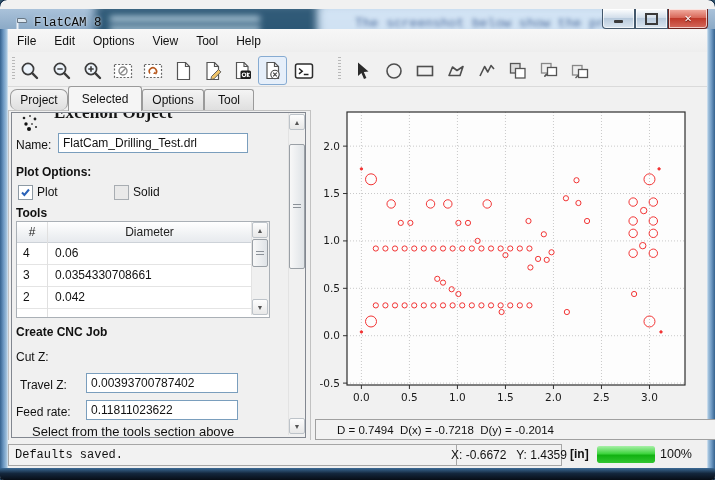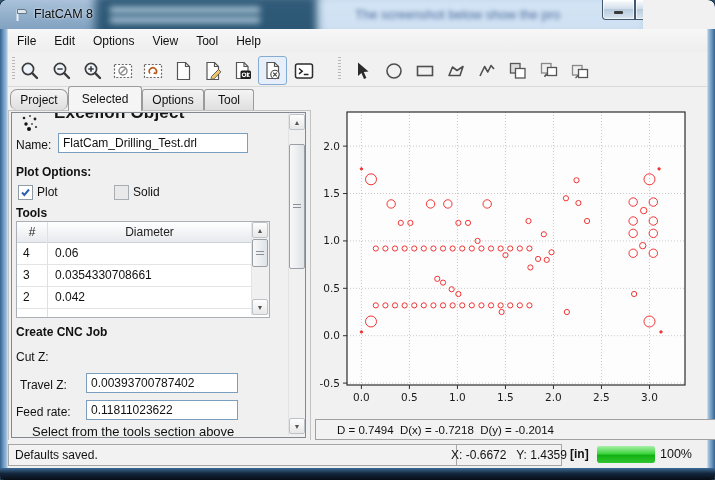--- a/index.html
+++ b/index.html
@@ -1,20 +1,20 @@
 <!DOCTYPE html>
 <html><head>
 <meta charset="utf-8">
 <style>
   html,body{margin:0;padding:0;background:#33566e;font-family:"Liberation Sans",sans-serif;}
   #win{position:relative;width:715px;height:480px;border-radius:7px 7px 4px 4px;overflow:hidden;
        outline:1px solid #0c2340;background:#f1f1f1;}
   .abs{position:absolute;}
   
-  #titlebar{left:0;top:0;width:643px;height:29px;background:linear-gradient(180deg,#aac2da,#8fadc9 60%,#82a2c2);overflow:hidden;}
+  #titlebar{left:0;top:9px;width:715px;height:29px;background:linear-gradient(180deg,#aac2da,#8fadc9 60%,#82a2c2);overflow:hidden;font-family:Liberation Mono, monospace;}
   #titlebar .blob-dark{left:95px;top:-6px;width:225px;height:45px;background:#1d4a68;filter:blur(5px);opacity:.85;}
   #titlebar .blob-light{left:318px;top:-4px;width:330px;height:40px;background:#d8e8f8;filter:blur(5px);opacity:.9;}
   #bg-text{left:355px;top:7px;font-size:13px;color:#4a6a9c;filter:blur(2.2px);white-space:nowrap;}
   #bg-lines span{display:block;width:150px;height:6px;background:#cfe4f2;filter:blur(3px);margin:4px 0 0 0;opacity:.8;}
   #title-text{left:34px;top:7px;font-size:12.5px;color:#0c0c0c;text-shadow:0 0 3px #ffffffcc;}
   #win-buttons{left:602px;top:0;height:20px;display:flex;}
   .winbtn{width:31px;height:19px;border:1px solid #43586c;border-top:none;background:linear-gradient(180deg,#fdfefe,#d3dfeb 45%,#b9cbdd 50%,#dbe6f0);
           display:flex;align-items:center;justify-content:center;box-shadow:inset 0 0 0 1px #ffffffaa;}
   .winbtn.first{border-radius:0 0 0 4px;}
   .winbtn.close{width:38px;border-radius:0 0 4px 0;background:linear-gradient(180deg,#f3b0a4,#d8695a 45%,#c03a2b 50%,#d4695c);border-color:#6e2420;}
@@ -35,21 +35,21 @@
   
   .tab{top:89px;height:20px;background:linear-gradient(180deg,#f4f4f4,#dfdfdf);border:1px solid #9a9a9a;border-bottom:none;border-radius:3px 3px 0 0;
        font-size:12px;color:#111;display:flex;align-items:center;justify-content:center;}
   .tab.tab-active{top:86px;height:24px;background:#f5f5f5;z-index:3;}
   
   #pane{left:8px;top:110px;width:301px;height:330px;border:1px solid #c2c2c2;background:#f0f0f0;}
   #scrollframe{left:2px;top:1px;width:293px;height:324px;border:1px solid #828790;background:#f0f0f0;overflow:hidden;}
   .b-label{font-weight:bold;font-size:12px;color:#111;}
   .f-label{font-size:12px;color:#111;}
   .tinput{position:absolute;border:1px solid #7a9ebd;background:#fff;font-size:12px;padding:0 4px;font-family:"Liberation Sans",sans-serif;color:#111;}
-  #heading-clip{left:42px;top:0;width:210px;height:11px;overflow:hidden;}
+  #heading-clip{left:42px;top:0;width:210px;height:11px;overflow:hidden;font-family:Liberation Serif, serif;}
   #heading-clip span{display:block;margin-top:-10px;font-size:17px;font-weight:bold;color:#151515;letter-spacing:.2px;}
   .checkbox{width:13px;height:13px;border:1px solid #8e9aa4;background:#fff;display:flex;align-items:center;justify-content:center;}
   .checkbox.unchecked{background:#e9e9e9;border-color:#a8adb2;}
   .checkbox svg{display:block;}
   
   #tools-table{left:4px;top:108px;width:252px;height:95px;border:1px solid #aab0b6;background:#fff;}
   #tt-header{position:absolute;left:0;top:0;width:234px;height:20px;background:linear-gradient(180deg,#ffffff,#f0f2f4 60%,#e7eaee);border-bottom:1px solid #cdd2d8;display:flex;}
   .th{font-size:12px;color:#222;display:flex;align-items:center;justify-content:center;}
   .tt-row{position:absolute;left:0;width:234px;height:22px;border-bottom:1px solid #e4e4e4;display:flex;align-items:center;font-size:12px;color:#111;}
   .cell-num{width:30px;padding-left:6px;box-sizing:border-box;}
@@ -62,21 +62,21 @@
   .sb-thumb{position:absolute;left:0;width:16px;background:linear-gradient(90deg,#f8f8f8,#dfe3e7);border:1px solid #9aa0a6;border-radius:2px;box-sizing:border-box;}
   .sb-grip{position:absolute;left:3px;width:8px;height:6px;background:repeating-linear-gradient(180deg,#8b9198 0 1px,transparent 1px 3px);}
   
   #plot-panel{left:314px;top:104px;width:393px;height:313px;background:#f1f1f1;}
   #plot-panel svg{font-family:"DejaVu Sans",sans-serif;}
   #dbox{left:315px;top:419px;width:390px;height:19px;border:1px solid #a0a0a0;background:#f2f2f2;
         font-size:11.5px;color:#111;display:flex;align-items:center;padding-left:21px;white-space:pre;}
   
   #statusbar{left:8px;top:440px;width:699px;height:28px;background:#f0f0f0;}
   .sunken{border:1px solid #a6a6a6;background:#f2f2f2;font-size:12px;color:#111;display:flex;align-items:center;white-space:pre;}
-  #msgbox{left:0;top:4px;width:444px;height:20px;padding-left:6px;}
+  #msgbox{left:0;top:4px;width:444px;height:20px;padding-left:6px;font-family:Liberation Mono, monospace;}
   #xybox{left:448px;top:4px;width:104px;height:20px;justify-content:center;}
   #units{left:562px;top:7px;font-size:12px;font-weight:bold;color:#111;}
   #progress-wrap{left:589px;top:6px;width:58px;height:17px;border-radius:2px;background:#e6e6e6;overflow:hidden;}
   #progress-fill{height:100%;background:linear-gradient(180deg,#a8f0a8,#3fd43f 45%,#12b212 55%,#31c531);border-radius:2px;}
   #progress-label{left:652px;top:7px;font-size:12.5px;color:#111;}
 </style>
 </head>
 <body>
 
 <div id="win">

